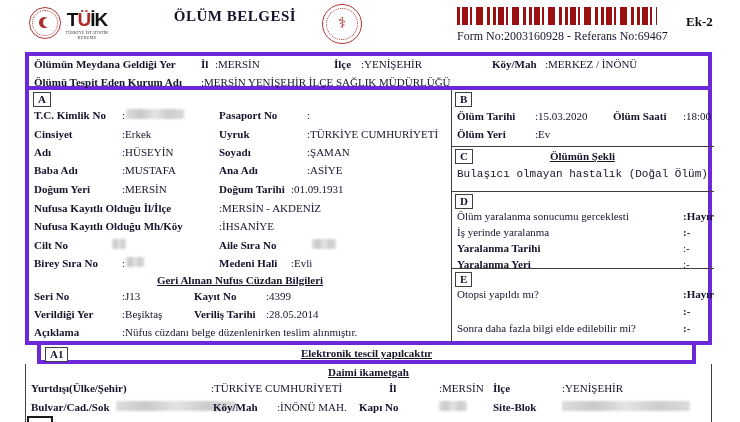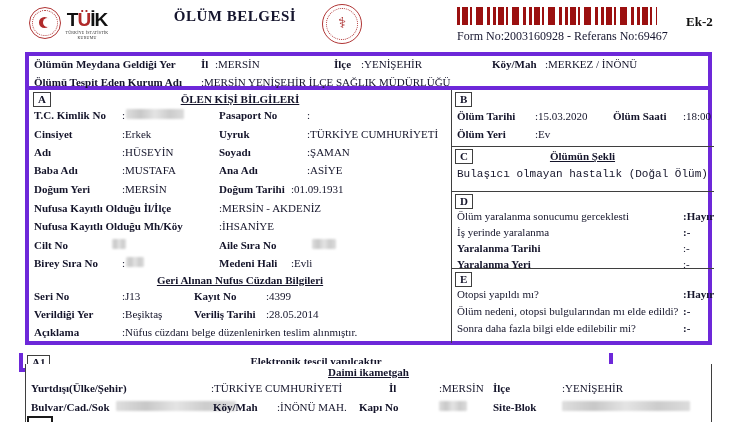--- a/index.html
+++ b/index.html
@@ -48,21 +48,21 @@
   
   #main{left:25px;top:90px;width:687px;height:255px;border-top:none;}
   #colL{position:absolute;left:0;top:0;width:422px;height:253px;border-right:1px solid #3f3f3f;}
   #colR{position:absolute;left:422px;top:0;width:263px;height:253px;}
   .hline{position:absolute;left:0;width:100%;border-top:1px solid #3f3f3f;}
   
   .c1{left:5px;} .c2{left:93px;} .c3{left:190px;} .c4{left:278px;}
   
   .r1{left:6px;} .r2{left:84px;} .r3{left:162px;} .r4{left:232px;}
   
-  #a1row{left:19px;top:345px;width:594px;height:19px;border-top:none;margin-top:8px;}
+  #a1row{left:37px;top:345px;width:659px;height:19px;border-top:none;}
   
   #ikametgah{left:25px;top:364px;width:687px;height:58px;border:1px solid #3f3f3f;border-top:none;border-bottom:none;}
   .d1{left:5px;} .d2{left:185px;} .d3{left:363px;} .d4{left:413px;} .d5{left:467px;} .d6{left:536px;}
   .k2{left:187px;} .k3{left:251px;} .k4{left:333px;}
   #nextbox{position:absolute;left:1px;top:52px;width:22px;height:8px;border:2px solid #1a1a1a;border-bottom:none;background:#fff;}
 </style>
 </head>
 <body>
 
 <div class="header">
@@ -99,21 +99,20 @@
   <div class="row" style="top:20px;">
     <span class="c1 b">Ölümü Tespit Eden Kurum Adı</span>
     <span style="left:172px;">:MERSİN YENİŞEHİR İLÇE SAĞLIK MÜDÜRLÜĞÜ</span>
   </div>
 </div>
 
 <div class="box" id="main">
 
   <div id="colL">
     <div class="letterbox" style="left:4px;top:2px;">A</div>
-    <div class="ctr u" style="top:3px;">ÖLEN KİŞİ BİLGİLERİ</div>
 
     <div class="row" style="top:19px;">
       <span class="c1 b">T.C. Kimlik No</span>
       <span class="c2">
           <span>:</span>
           <span class="redact" style="width:58px;margin-left:4px;"></span>
         </span>
       <span class="c3 b">Pasaport No</span>
       <span class="c4">:</span>
     </div>
@@ -236,21 +235,20 @@
     </div>
     <div class="hline" style="top:178px;"></div>
 
     <div>
       <div class="letterbox" style="left:4px;top:182px;">E</div>
       <div class="row" style="top:198px;">
         <span class="r1">Otopsi yapıldı mı?</span>
         <span class="r4 b">:Hayır</span>
       </div>
       <div class="row" style="top:215px;">
-        <span class="r1">Ölüm nedeni, otopsi bulgularından mı elde edildi?</span>
         <span class="r4 b">:-</span>
       </div>
       <div class="row" style="top:232px;">
         <span class="r1">Sonra daha fazla bilgi elde edilebilir mi?</span>
         <span class="r4 b">:-</span>
       </div>
     </div>
   </div>
 </div>
 

